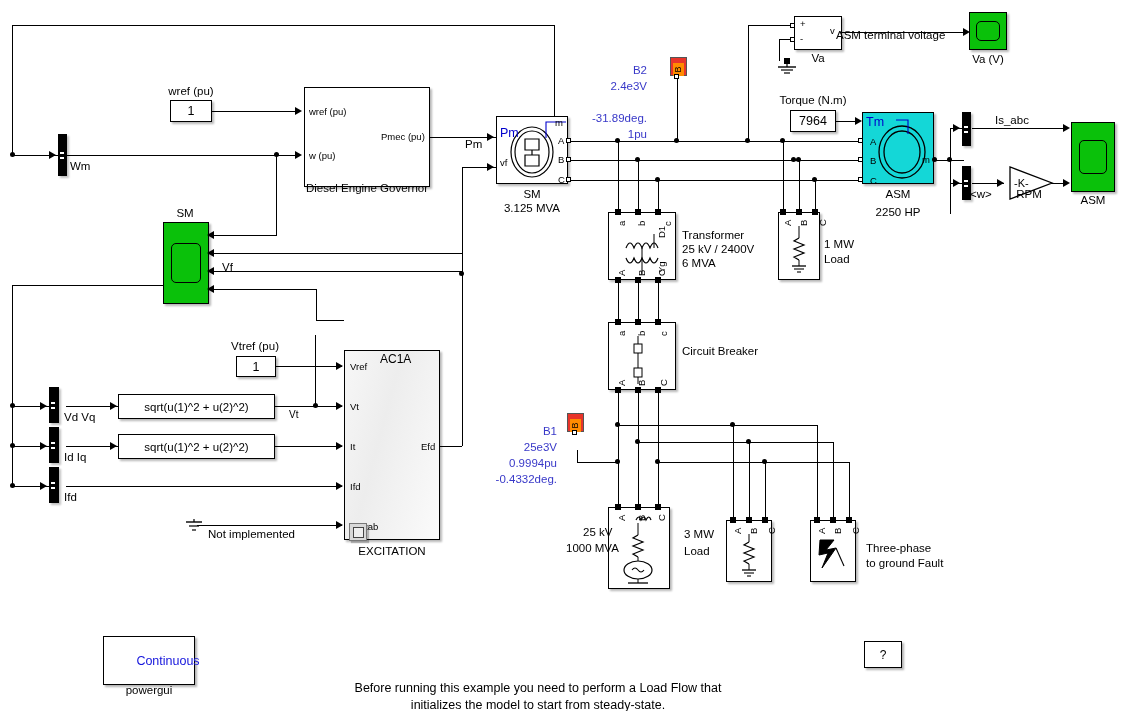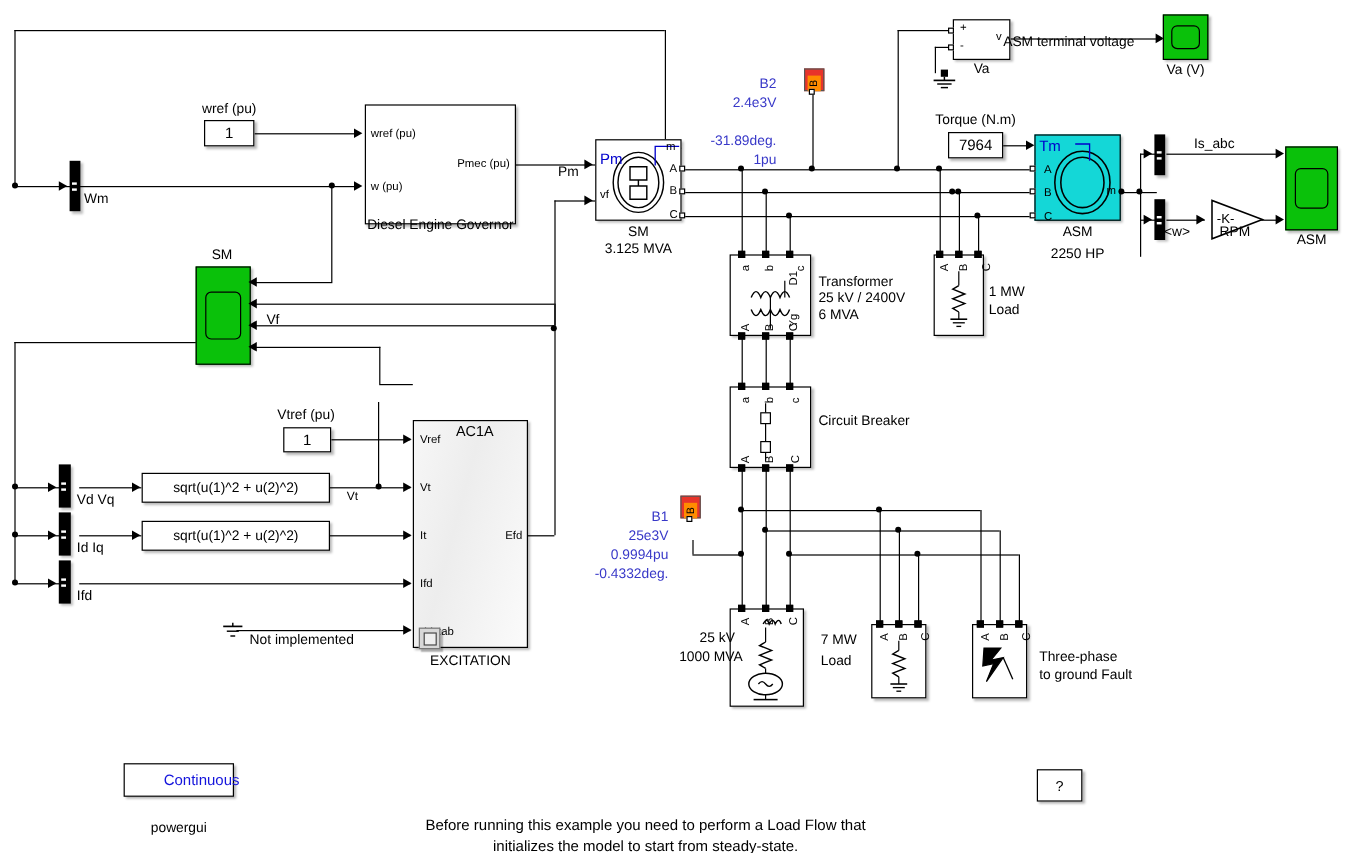--- a/index.html
+++ b/index.html
@@ -480,38 +480,38 @@
   <div class="vrot" style="left:748px;top:534px;">B</div>
   <div class="vrot" style="left:766px;top:534px;">C</div>
   <svg style="position:absolute;left:726px;top:520px;width:46px;height:62px;">
     <line x1="23" y1="14" x2="23" y2="22" stroke="#000" stroke-width="1"></line>
     <path d="M23 22 l-5 3 l10 4 l-10 4 l10 4 l-10 4 l5 3" fill="none" stroke="#000" stroke-width="1.2"></path>
     <line x1="23" y1="44" x2="23" y2="50" stroke="#000" stroke-width="1"></line>
     <line x1="16" y1="50" x2="30" y2="50" stroke="#000" stroke-width="1.3"></line>
     <line x1="18" y1="53" x2="28" y2="53" stroke="#000" stroke-width="1.1"></line>
     <line x1="21" y1="56" x2="25" y2="56" stroke="#000" stroke-width="1.1"></line>
   </svg>
-  <div class="lbl" style="left:684px;top:528px;">7 MW</div>
+  <div class="lbl" style="left:684px;top:528px;">3 MW</div>
   <div class="lbl" style="left:684px;top:545px;">Load</div>
 
   <div class="blk" style="left:810px;top:520px;width:46px;height:62px;"></div>
   <div class="port" style="left:814px;top:517px;width:6px;height:6px;background:#000;"></div>
   <div class="port" style="left:830px;top:517px;width:6px;height:6px;background:#000;"></div>
   <div class="port" style="left:846px;top:517px;width:6px;height:6px;background:#000;"></div>
   <div class="vrot" style="left:816px;top:534px;">A</div>
   <div class="vrot" style="left:832px;top:534px;">B</div>
   <div class="vrot" style="left:850px;top:534px;">C</div>
   <svg style="position:absolute;left:810px;top:520px;width:46px;height:62px;">
     <path d="M10 20 L24 20 L16 30 L26 28 L12 48 L18 33 L9 35 Z" fill="#000" stroke="#000" stroke-width="1"></path>
     <line x1="26" y1="28" x2="34" y2="46" stroke="#000" stroke-width="1.1"></line>
   </svg>
   <div class="lbl" style="left:866px;top:542px;">Three-phase</div>
   <div class="lbl" style="left:866px;top:557px;">to ground Fault</div>
 
-  <div class="powergui" style="left:103px;top:636px;width:92px;height:28px;padding-left:38px;">
+  <div class="powergui" style="left:103px;top:636px;width:92px;height:49px;padding-left:38px;">
     <span>Continuous</span>
   </div>
   <div class="lbl c" style="left:103px;top:684px;width:92px;">powergui</div>
 
   <div class="subtitle" style="left:229px;top:668px;width:618px;margin-top:12px;">
     <div>Before running this example you need to perform a Load Flow that</div>
     <div>initializes the model to start from steady-state.</div>
   </div>
 
   <div class="help" style="left:864px;top:641px;width:38px;height:27px;">

